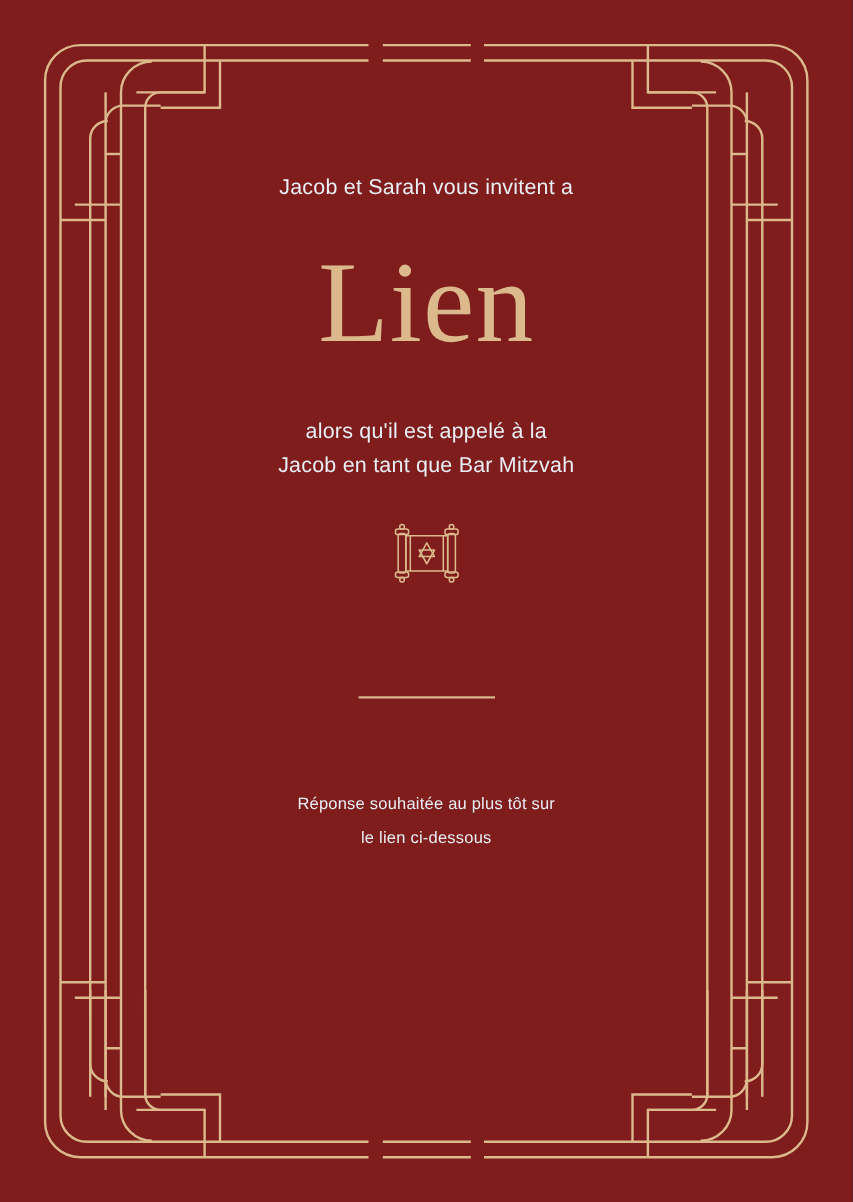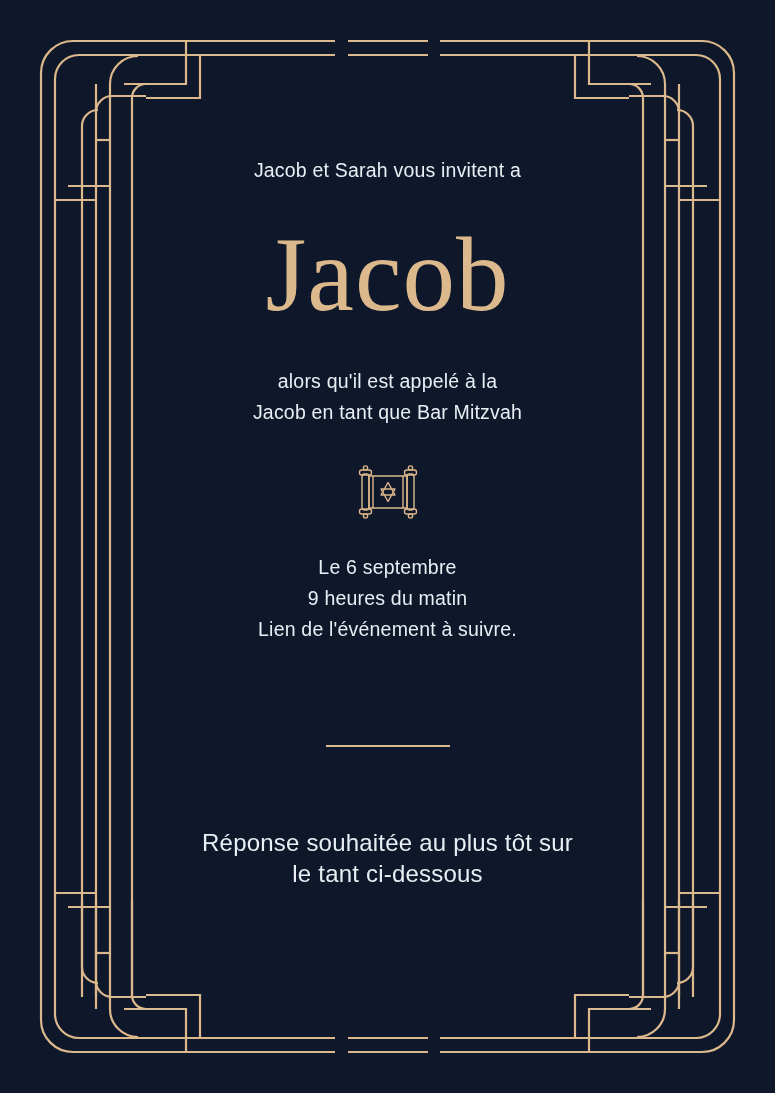--- a/index.html
+++ b/index.html
@@ -11,21 +11,21 @@
     width: 775px;
     height: 1093px;
     overflow: hidden;
     font-family: "Liberation Sans", sans-serif;
   }
 
   .card {
     position: relative;
     width: 775px;
     height: 1093px;
-    background: #0f172a;
+    background: #7f1d1d;
     box-sizing: border-box;
   }
 
   
   .frame-svg {
     position: absolute;
     left: 0;
     top: 0;
     width: 775px;
     height: 1093px;
@@ -59,21 +59,21 @@
     margin-top: 36px;
     font-family: "Liberation Serif", serif;
     font-size: 105px;
     line-height: 1;
     color: #dcb98c;
     letter-spacing: 1px;
     font-weight: 400;
   }
 
   .subtitle {
-    margin-top: 39px;
+    margin-top: 50px;
     font-size: 19.5px;
     line-height: 31px;
     color: #e9eef4;
     letter-spacing: 0.2px;
     max-width: 460px;
   }
 
   .motif {
     margin-top: 34px;
     width: 70px;
@@ -90,21 +90,21 @@
 
   .divider {
     margin-top: 100px;
     width: 124px;
     height: 2px;
     background: #dcb98c;
   }
 
   .rsvp {
     margin-top: 80px;
-    font-size: 24px;
+    font-size: 15px;
     line-height: 31px;
     color: #e9eef4;
     letter-spacing: 0.2px;
     max-width: 470px;
   }
 </style>
 </head>
 <body>
 
 <div class="card">
@@ -173,21 +173,21 @@
 
     </g>
   </svg>
 
   <div class="content">
 
     <div class="intro">
       <div>Jacob et Sarah vous invitent a</div>
     </div>
 
-    <div class="name">Jacob</div>
+    <div class="name">Lien</div>
 
     <div class="subtitle">
       <div>alors qu'il est appelé à la</div>
       <div>Jacob en tant que Bar Mitzvah</div>
     </div>
 
     <svg class="motif" viewBox="0 0 70 60" xmlns="http://www.w3.org/2000/svg">
       <g fill="none" stroke="#dcb98c" stroke-width="1.4" stroke-linecap="round" stroke-linejoin="round">
 
         <rect x="9" y="12" width="7" height="36" rx="2.5"></rect>
@@ -203,27 +203,22 @@
         <circle cx="57.5" cy="54" r="2.1"></circle>
 
         <path d="M16 14 L54 14 L54 46 L16 46 Z"></path>
         <path d="M20 14 L20 46 M50 14 L50 46"></path>
 
         <path d="M35 20.5 L42 33 L28 33 Z"></path>
         <path d="M35 39.5 L28 27 L42 27 Z"></path>
       </g>
     </svg>
 
-    <div class="details">
-      <div>Le 6 septembre</div>
-      <div>9 heures du matin</div>
-      <div>Lien de l'événement à suivre.</div>
-    </div>
 
     <div class="divider"></div>
 
     <div class="rsvp">
       <div>Réponse souhaitée au plus tôt sur</div>
-      <div>le tant ci-dessous</div>
+      <div>le lien ci-dessous</div>
     </div>
 
   </div>
 </div>
 
 </body></html>

